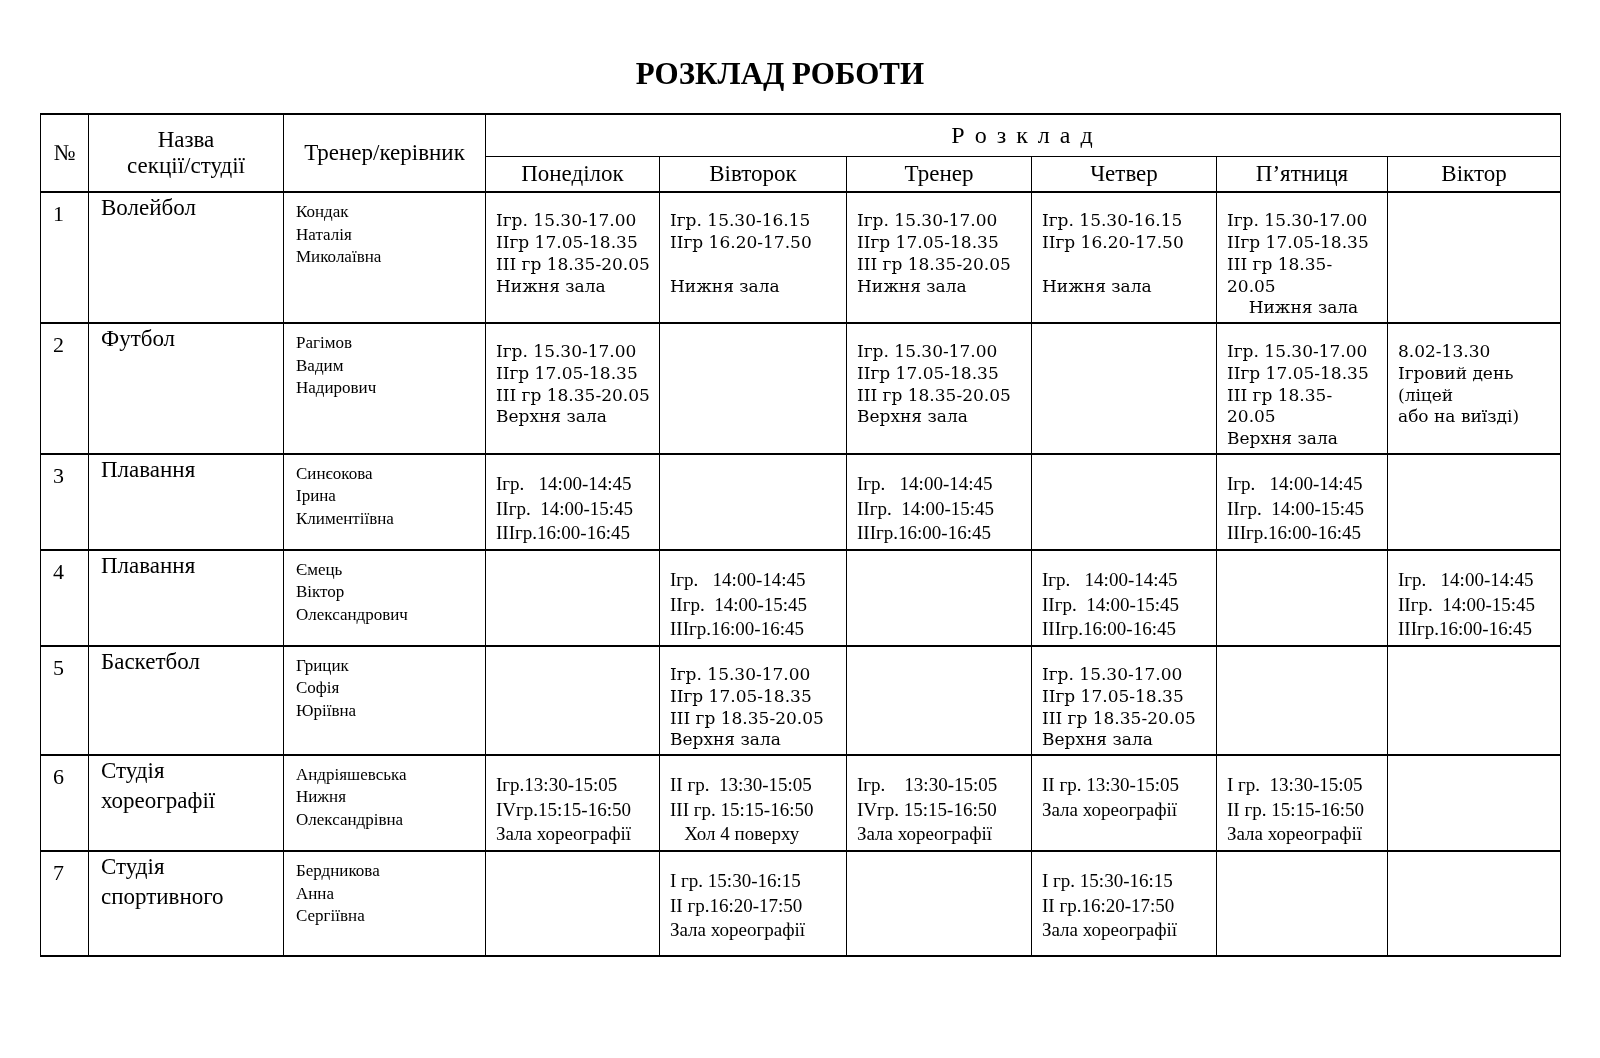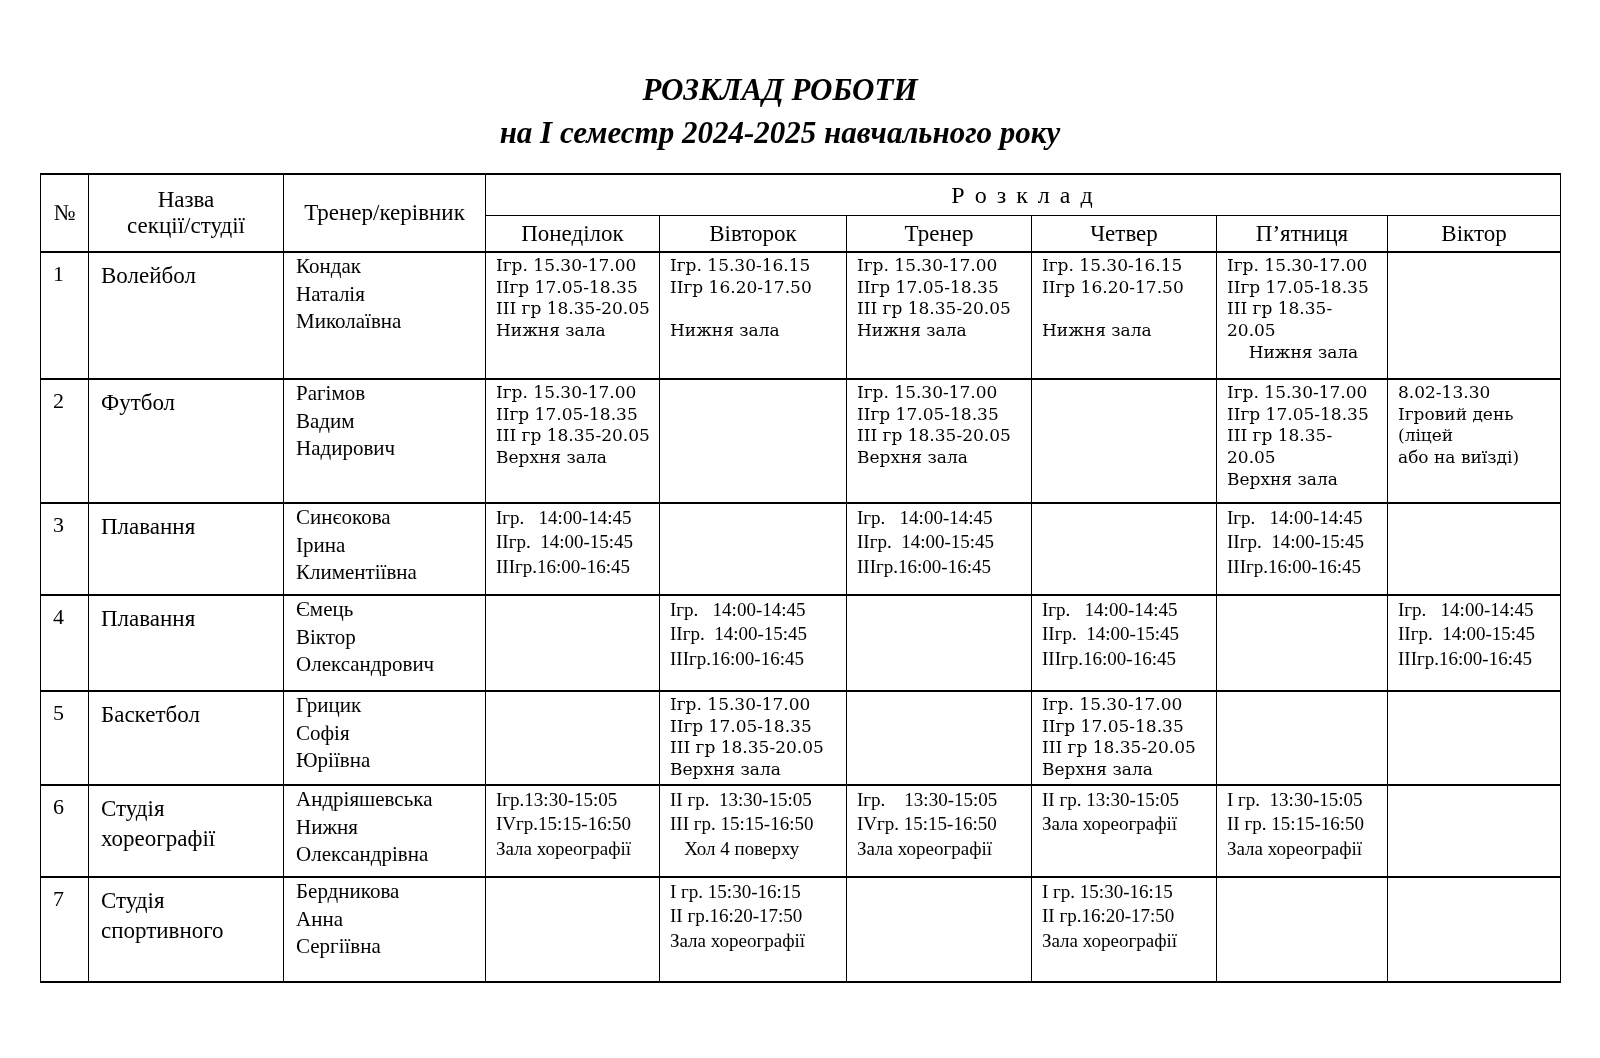--- a/index.html
+++ b/index.html
@@ -1,39 +1,38 @@
 <!DOCTYPE html>
 <html><head>
 <meta charset="utf-8">
 <style>
   * { margin:0; padding:0; box-sizing:border-box; }
   html,body { width:1600px; height:1058px; background:#ffffff; color:#000;
               font-family:"Liberation Serif", serif; overflow:hidden; }
-  .title { width:1560px; padding-top:68px; text-align:center;
-           font-weight:bold; font-size:31px; line-height:1.40;font-style:italic; }
+  .title { width:1560px; padding-top:52px; text-align:center;
+           font-weight:bold; font-size:31px; line-height:1.40; }
   table { border-collapse:collapse; table-layout:fixed;
           margin:18px 0 0 40px; width:1520px;
           border-top:2px solid #000; border-bottom:2px solid #000; }
   td { border:1px solid #000; vertical-align:top; overflow:hidden; }
   thead td { vertical-align:middle; text-align:center; font-size:23px; }
   thead td.rozklad { font-size:24px; letter-spacing:2px; height:42px; }
   thead tr.days-row td { height:36px; }
   tbody td { border-top:2px solid #000; border-bottom:2px solid #000; }
   .num-cell { font-size:22px; padding:8px 0 0 12px; }
-  .section-cell { font-size:23px; padding:8px 0 0 12px; white-space:pre-line; line-height:1.3; }
-  .trainer-cell { font-size:21px; padding:0 0 0 12px; white-space:pre-line; line-height:1.32; }
-  .day-cell { font-size:19px; line-height:1.3; padding:2px 2px 3px 10px; white-space:pre-wrap; }
+  .section-cell { font-size:23px; padding:0 0 0 12px; white-space:pre-line; line-height:1.3; }
+  .trainer-cell { font-size:17px; padding:8px 0 0 12px; white-space:pre-line; line-height:1.32; }
+  .day-cell { font-size:19px; line-height:1.3; padding:17px 2px 3px 10px; white-space:pre-wrap; }
   tr.f-slab .day-cell { font-family:"DejaVu Serif", serif; font-size:17px; line-height:1.28; }
 </style>
 </head>
 <body>
 
 <div class="title">
   <div>РОЗКЛАД РОБОТИ</div>
-  <div>на І семестр 2024-2025 навчального року</div>
 </div>
 
 <table>
   <colgroup>
     <col style="width:48px">
       <col style="width:195px">
       <col style="width:202px">
     <col style="width:174px">
       <col style="width:187px">
       <col style="width:185px">

